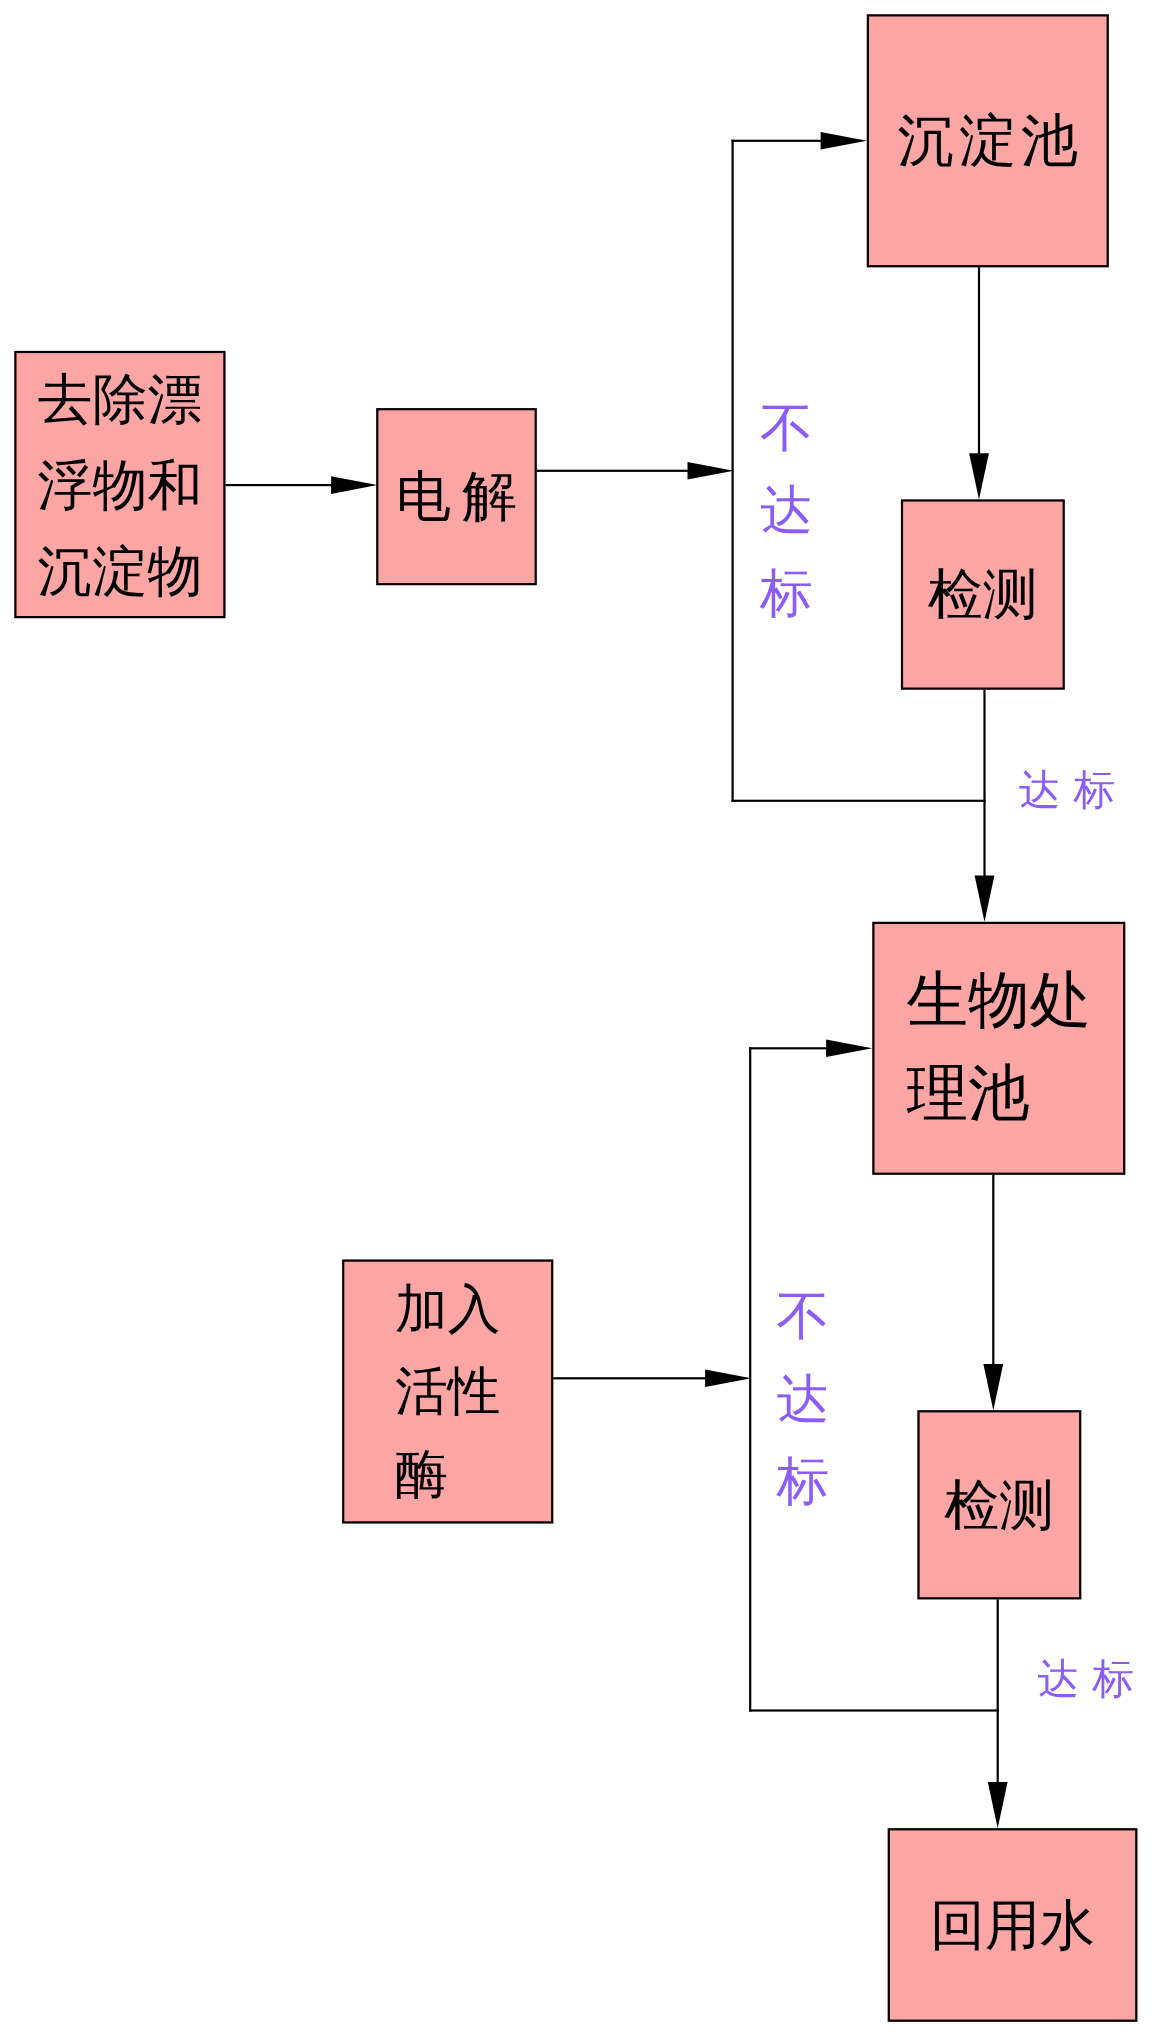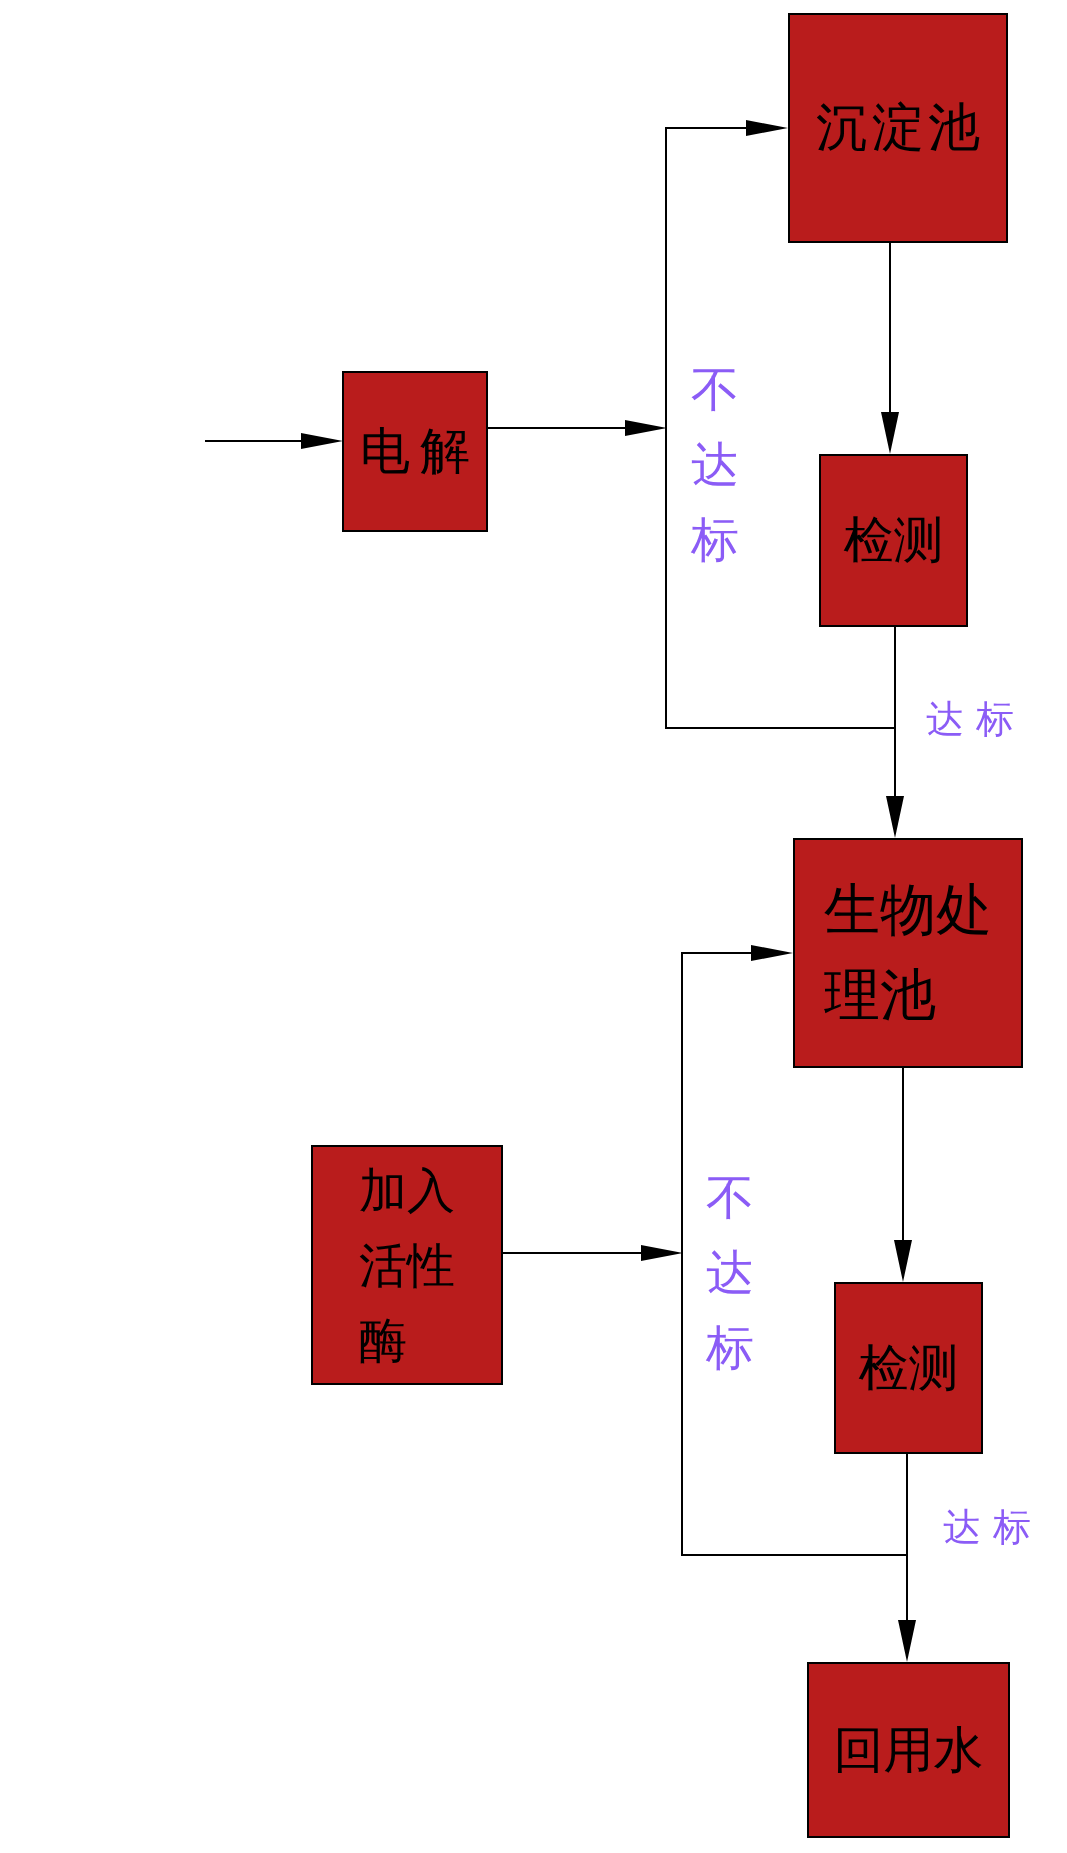--- a/index.html
+++ b/index.html
@@ -14,21 +14,21 @@
     height: 1853px;
     background: #ffffff;
     font-family: "Liberation Serif", "DejaVu Serif", serif;
     color: #000000;
     overflow: hidden;
   }
   .node {
     position: absolute;
     box-sizing: border-box;
     border: 2px solid #000000;
-    background: #b91c1c;
+    background: #fca5a5;
     display: flex;
     align-items: center;
     justify-content: center;
   }
   .node .label {
     text-align: left;
   }
   .node .label.center {
     text-align: center;
     white-space: nowrap;
@@ -78,28 +78,31 @@
   #node-sedimentation { left: 788px; top: 13px;  width: 220px; height: 230px; }
   #node-sedimentation .label { font-size: 52px; letter-spacing: 4px; margin-right: -4px; }
   #node-inspection1 { left: 819px; top: 454px; width: 149px; height: 173px; }
   #node-inspection1 .label { font-size: 50px; }
   #node-biotreatment { left: 793px; top: 838px; width: 230px; height: 230px; }
   #node-biotreatment .label { font-size: 56px; line-height: 85px; width: 168px; }
   #node-enzyme { left: 311px; top: 1145px; width: 192px; height: 240px; }
   #node-enzyme .label { font-size: 48px; line-height: 75px; width: 96px; }
   #node-inspection2 { left: 834px; top: 1282px; width: 149px; height: 172px; }
   #node-inspection2 .label { font-size: 50px; }
-  #node-reuse { left: 807px; top: 1662px; width: 203px; height: 176px; }
+  #node-reuse { left: 807px; top: 1662px; width: 227px; height: 176px; }
   #node-reuse .label { font-size: 50px; }
 </style>
 </head>
 <body>
 
 <div class="canvas">
 
+  <div class="node" id="node-pretreatment">
+    <div class="label">去除漂浮物和沉淀物</div>
+  </div>
 
   <div class="node" id="node-electrolysis">
     <div class="label center">电解</div>
   </div>
 
   <div class="node" id="node-sedimentation">
     <div class="label center">沉淀池</div>
   </div>
 
   <div class="node" id="node-inspection1">

